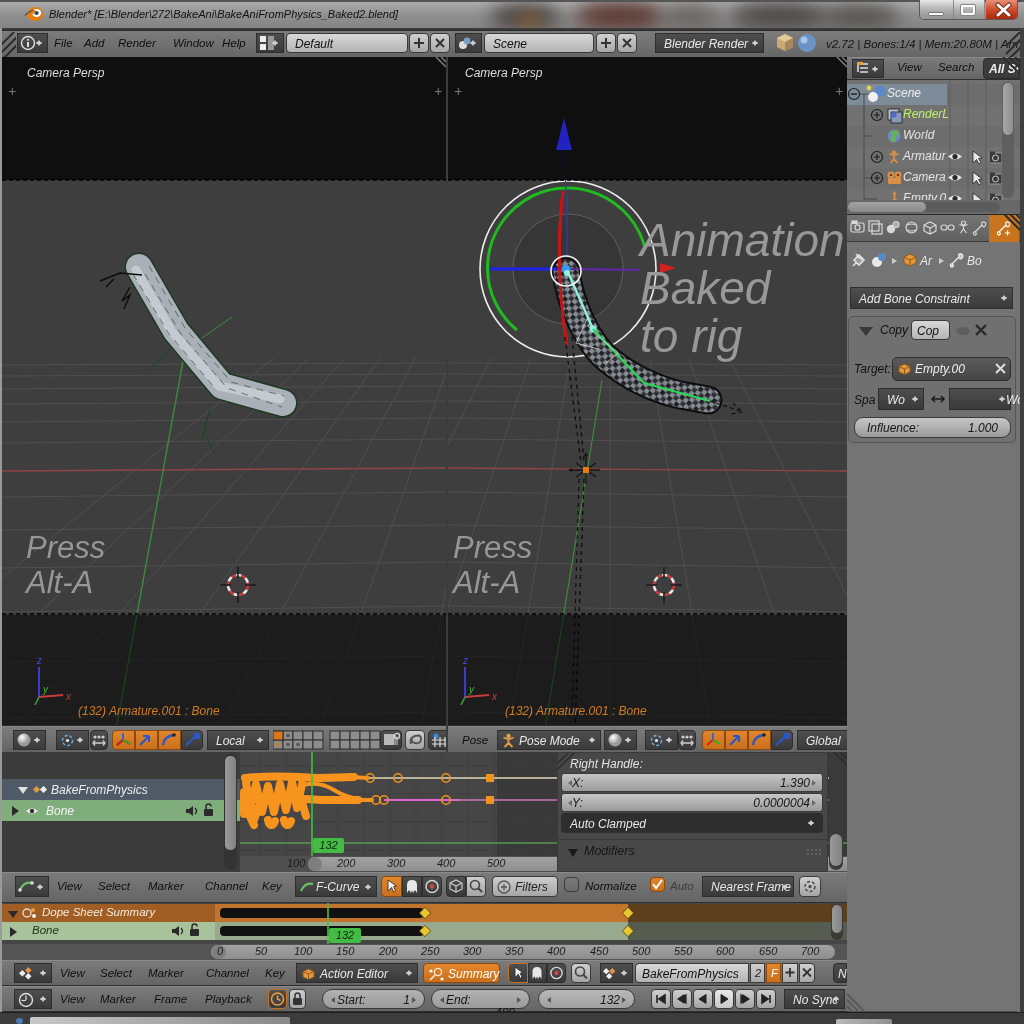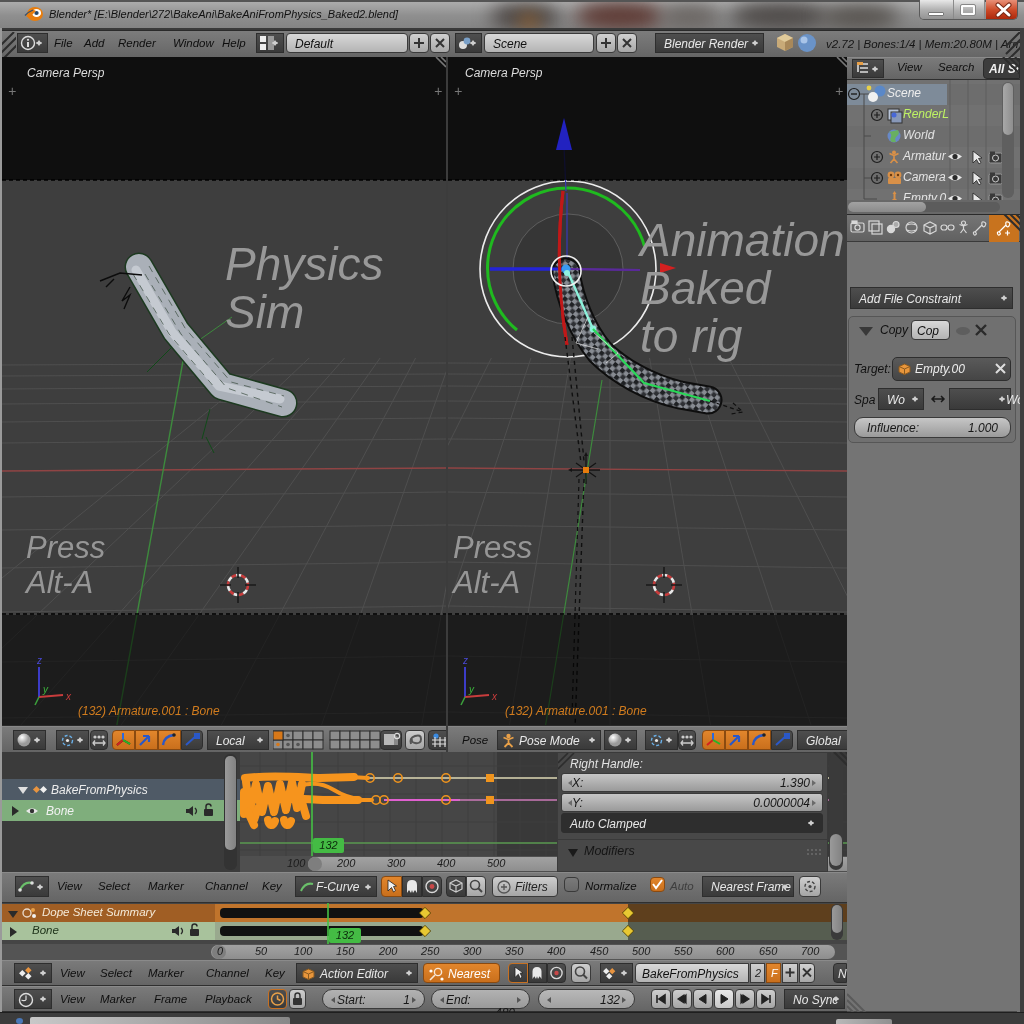--- a/index.html
+++ b/index.html
@@ -201,21 +201,20 @@
       <line x1="0" y1="30" x2="-4" y2="38" stroke="#3ca03c" stroke-width="1.6"></line>
       <text x="-2" y="-3" fill="#4a4ad8" font-size="10">z</text>
       <text x="4" y="26" fill="#3cb43c" font-size="10">y</text>
       <text x="27" y="33" fill="#c83c3c" font-size="10">x</text>
     </g>
   </svg>
   <svg style="position:absolute;right:0;top:0;" width="14" height="14">
         <path d="M4,0 L14,10 M9,0 L14,5" stroke="#777" stroke-width="1.6"></path>
       </svg>
       <div class="smwhite" style="left:25px;top:9px;">Camera Persp</div>
-  <div class="bigtxt" style="left:223px;top:184px;">Physics<br>Sim</div>
   <div class="medtxt" style="left:24px;top:474px;">Press<br>Alt-A</div>
   <div class="orangetxt" style="left:76px;top:647px;">(132) Armature.001 : Bone</div>
   <div style="position:absolute;left:6px;top:26px;color:#777;font-size:14px;">+</div>
   <div style="position:absolute;left:432px;top:26px;color:#777;font-size:14px;">+</div>
   <div class="vphdr" id="vphdrL">
     <div class="dd" style="left:11px;top:3px;width:33px;height:20px;">
           <svg width="16" height="16" style="position:absolute;left:3px;top:2px;">
             <defs>
               <radialGradient id="sph1" cx="0.35" cy="0.3">
                 <stop offset="0" stop-color="#fff"></stop>
@@ -637,23 +636,45 @@
       <g stroke="#fff" fill="none" stroke-width="1.2" transform="translate(149,5)">
             <path d="M3,12 L10,5 M10,5 Q9,1 12,2 Q15,3 13,6 Q11,8 10,5 M3,12 Q5,13 4,14.5 Q2,16 1.5,13.5 Q1,11.5 3,12"></path>
             <path d="M9,13 L14,13 M11.5,10.5 L11.5,15.5" stroke="#fff"></path>
           </g>
     </svg>
   </div>
   <svg style="position:absolute;left:153px;top:157px;" width="20" height="22">
         <path d="M4,0 L22,18 M10,0 L22,12 M16,0 L22,6" stroke="#2d2d2d" stroke-width="2"></path>
       </svg>
 
+  <div class="abs" style="left:0;top:186px;width:173px;height:37px;background:#747474;">
+    <svg width="173" height="37">
+      <g transform="translate(4,9)">
+            <path d="M5,2 L11,8 M3,8 L8,3 L13,8 L8,13 Z M2,14 L6,10" stroke="#e0e0e0" stroke-width="1.6" fill="#9a9a9a"></path>
+          </g>
+      <g transform="translate(24,9)">
+            <circle cx="6" cy="10" r="5" fill="#e8e8e8"></circle>
+            <circle cx="11" cy="5" r="4" fill="#5a88c8"></circle>
+          </g>
+      <path d="M45,15 L50,18 L45,21 Z" fill="#ccc"></path>
+      <g transform="translate(55,9)">
+            <path d="M2,5 L8,2 L14,5 L14,11 L8,14 L2,11 Z" fill="#e8963c" stroke="#8a5a20"></path>
+            <path d="M2,5 L8,8 L14,5 M8,8 L8,14" stroke="#8a5a20" fill="none"></path>
+          </g>
+      <text x="73" y="22" font-size="12" fill="#e8e8e8" font-family="Liberation Sans">Ar</text>
+      <path d="M92,15 L97,18 L92,21 Z" fill="#ccc"></path>
+      <g transform="translate(101,8)">
+            <path d="M4,13 L11,6 M11,6 Q10,2 13,3 Q16,4 14,7 Q12,9 11,6 M4,13 Q6,14 5,15.5 Q3,17 2.5,14.5 Q2,12.5 4,13" stroke="#e8e8e8" stroke-width="1.4" fill="#bbb"></path>
+          </g>
+      <text x="120" y="22" font-size="12" fill="#e8e8e8" font-family="Liberation Sans">Bo</text>
+    </svg>
+  </div>
 
   <div class="dd" style="left:3px;top:230px;width:163px;height:22px;">
-        <div class="txt" style="top:4px;">Add File Constraint</div>
+        <div class="txt" style="top:4px;">Add Bone Constraint</div>
         <div class="ud"></div>
       </div>
 
   <div class="abs" style="left:1px;top:259px;width:168px;height:127px;border:1px solid #565656;border-radius:5px;background:#707070;">
     <svg width="20" height="16" style="position:absolute;left:8px;top:6px;">
           <path d="M2,4 L16,4 L9,13 Z" fill="#383838"></path>
         </svg>
     <div class="abs" style="left:31px;top:6px;font-size:12px;color:#101010;">Copy</div>
     <div class="fieldlight" style="left:62px;top:3px;width:39px;height:20px;">
           <div style="position:absolute;left:5px;top:3px;">Cop</div>
@@ -986,21 +1007,21 @@
           <div class="txt" style="left:23px;">Action Editor</div>
           <div class="ud"></div>
         </div>
     <div class="obtn" style="left:421px;top:3px;width:77px;height:20px;">
       <svg width="17" height="15" style="position:absolute;left:4px;top:3px;">
             <circle cx="10" cy="5" r="3.6" fill="none" stroke="#f8e8d8" stroke-width="1.4"></circle>
             <line x1="7" y1="8" x2="2" y2="13" stroke="#f8e8d8" stroke-width="1.6"></line>
             <circle cx="3" cy="4" r="1.6" fill="#fff"></circle>
             <circle cx="14" cy="12" r="1.6" fill="#fff"></circle>
           </svg>
-      <div class="abs" style="left:24px;top:3px;font-size:12px;color:#fff;">Nearest</div>
+      <div class="abs" style="left:24px;top:3px;font-size:12px;color:#fff;">Summary</div>
     </div>
     <div class="obtn" style="left:506px;top:3px;width:20px;height:20px;border-radius:4px 0 0 4px;background:linear-gradient(#4e4e4e,#3a3a3a);border:1px solid #c87020;"><svg width="18" height="18">
             <path d="M6,3 L6,13.5 L9.3,10.3 L11.2,14.5 L13,13 L11.2,9.2 L14,8.8 Z" fill="#f0f0f0" stroke="#222" stroke-width="0.8"></path>
           </svg></div>
     <div class="ibtn" style="left:526px;top:3px;width:19px;height:20px;border-radius:0;"><svg width="17" height="18">
             <path d="M3.5,15 L3.5,7.5 Q3.5,3 8,3 Q12.5,3 12.5,7.5 L12.5,15 L10.7,12.3 L9,15 L8,12.3 L7,15 L5.3,12.3 Z" fill="#e8e8e8"></path>
           </svg></div>
     <div class="ibtn" style="left:545px;top:3px;width:19px;height:20px;border-radius:0 4px 4px 0;"><svg width="17" height="18">
             <circle cx="8.5" cy="9" r="5.6" fill="none" stroke="#d8d8d8" stroke-width="1.4"></circle>
             <circle cx="8.5" cy="9" r="2.2" fill="#c84848"></circle>

